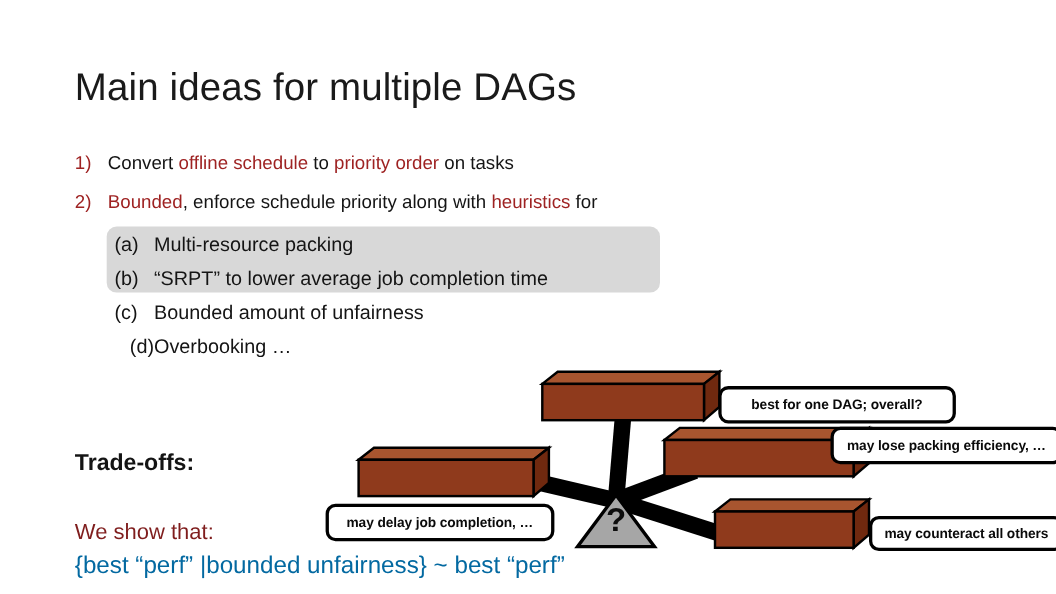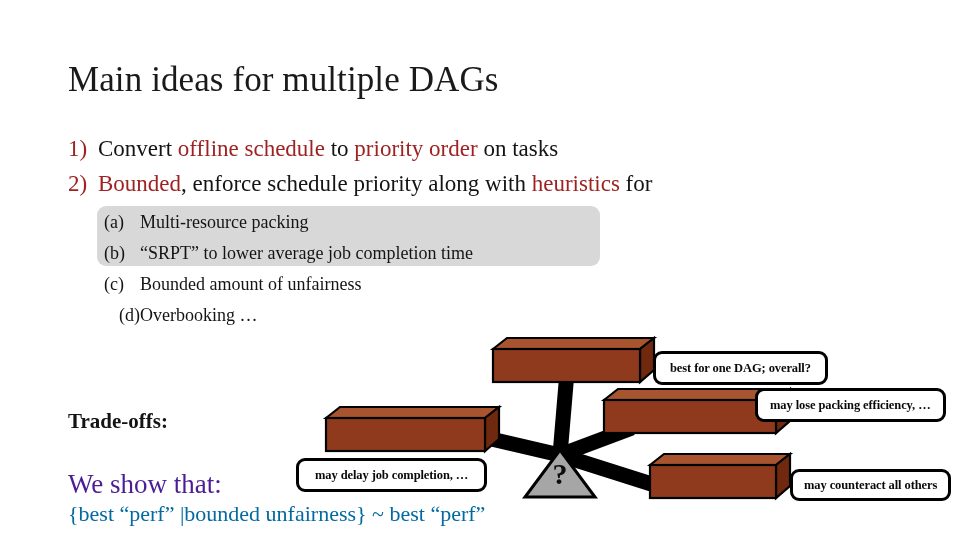--- a/index.html
+++ b/index.html
@@ -1,32 +1,32 @@
 <!DOCTYPE html>
 <html><head>
 <meta charset="utf-8">
 <style>
   html,body{margin:0;padding:0;}
   body{
     width:960px;height:540px;background:#ffffff;overflow:hidden;position:relative;
     font-family:"Liberation Sans", sans-serif;
     -webkit-font-smoothing:antialiased;
   }
-  .slide{position:absolute;left:0;top:0;width:840px;height:540px;font-family:Liberation Serif, serif;}
+  .slide{position:absolute;left:0;top:0;width:840px;height:540px;}
 
   
   #title{
     position:absolute;left:68px;top:60px;width:840px;
     font-size:35px;line-height:40px;color:#1a1a1a;font-weight:400;
     letter-spacing:.1px;white-space:nowrap;
   }
 
   
   .bullet{
-    position:absolute;font-size:23px;line-height:27px;color:#141414;white-space:nowrap;
+    position:absolute;font-size:17px;line-height:27px;color:#141414;white-space:nowrap;
   }
   .num{color:#9e2222;display:inline-block;width:30px;}
   .red{color:#9e2222;}
   #b1{left:68px;top:135px;}
   #b2{left:68px;top:170px;}
 
   .sub{
     position:absolute;font-size:18px;line-height:22px;color:#141414;white-space:nowrap;
   }
   .sublabel{display:inline-block;width:36px;}
@@ -39,38 +39,38 @@
     position:absolute;left:97px;top:206px;width:503px;height:60px;
     background:#d8d8d8;border-radius:9px;
   }
 
   
   #tradeoffs{
     position:absolute;left:68px;top:409px;font-size:21px;font-weight:bold;color:#141414;
     white-space:nowrap;
   }
   #weshow{
-    position:absolute;left:68px;top:470px;font-size:27px;color:#4c1d95;white-space:nowrap;
+    position:absolute;left:68px;top:470px;font-size:20px;color:#7f1d1d;white-space:nowrap;
     line-height:29px;
   }
   #weshow2{
     position:absolute;left:68px;top:499px;font-size:22px;color:#0369a1;white-space:nowrap;
     line-height:29px;
   }
 
   
   #diagram{position:absolute;left:0;top:330px;width:960px;height:210px;}
   #diagram svg{position:absolute;left:0;top:0;}
 
   .callout{
     position:absolute;background:#ffffff;border:3.5px solid #000000;border-radius:9px;
     color:#0a0a0a;font-size:12.5px;font-weight:bold;white-space:nowrap;
     display:flex;align-items:center;justify-content:center;letter-spacing:-.1px;
   }
-  #c1{left:653px;top:351px;height:28px;padding:0 14px;}
+  #c1{left:653px;top:351px;height:28px;padding:0 27px;}
   #c2{left:755px;top:388px;height:28px;padding:0 12px;}
   #c3{left:296px;top:458px;height:28px;padding:0 16px;}
   #c4{left:790px;top:469px;height:26px;padding:0 11px;}
 
   #qmark{
     position:absolute;left:545px;top:459px;width:30px;text-align:center;
     font-size:30px;font-weight:bold;color:#0d0d0d;line-height:30px;
   }
 </style>
 </head>

